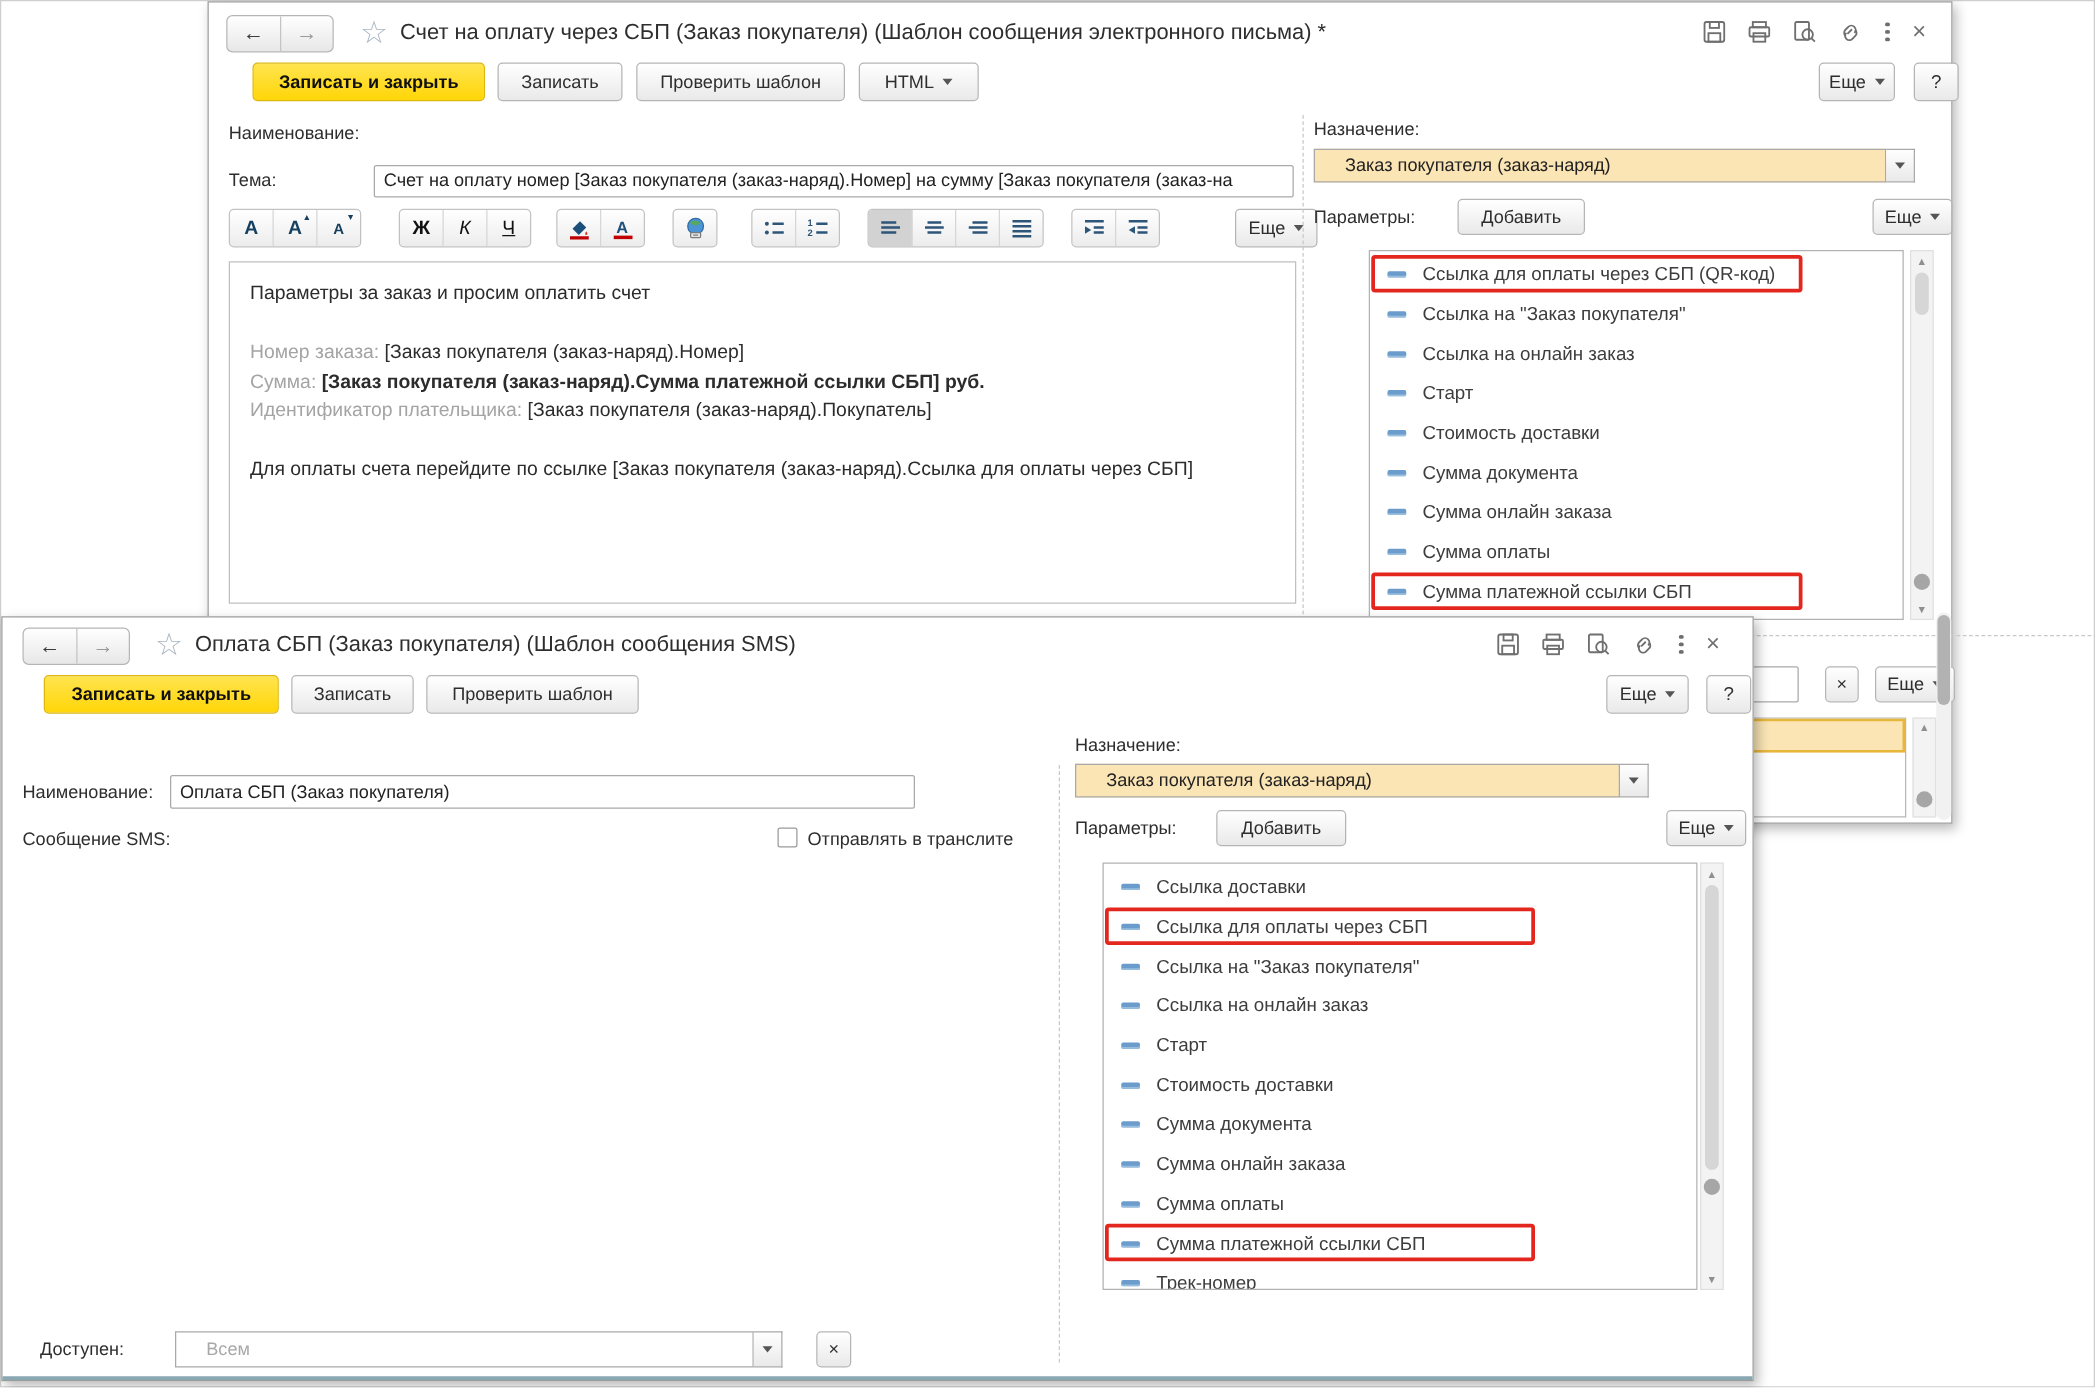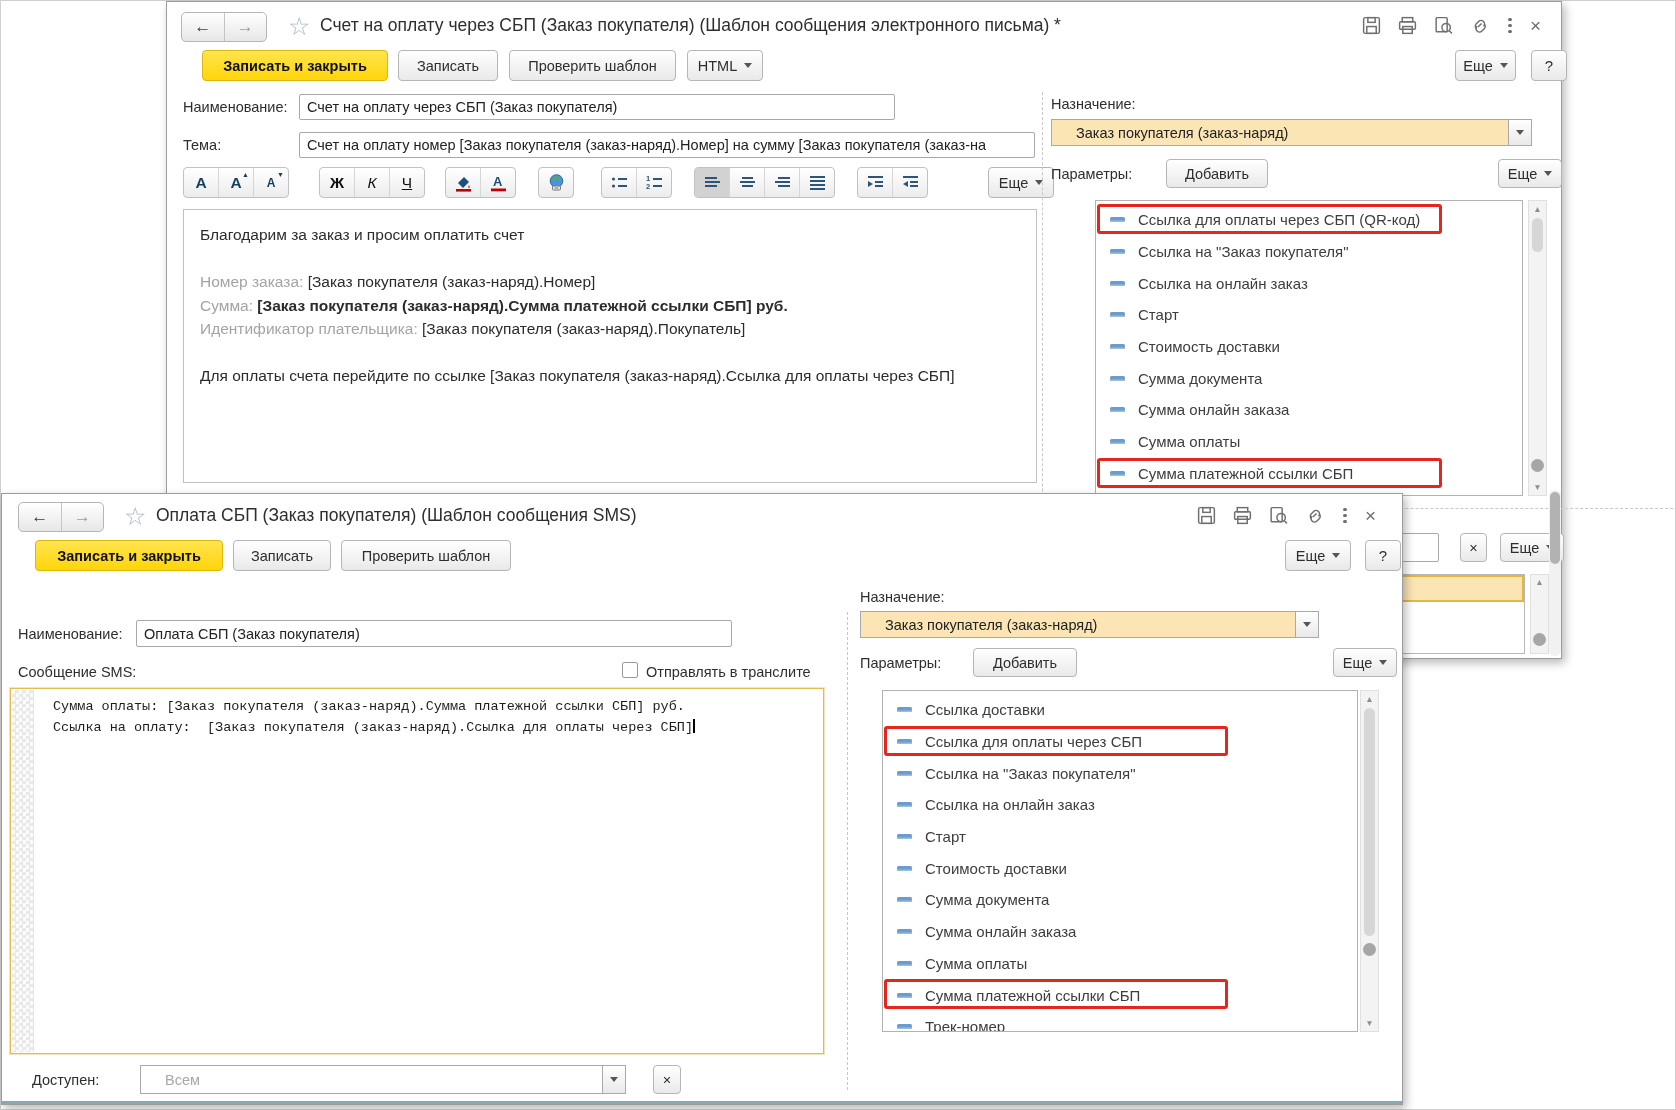--- a/index.html
+++ b/index.html
@@ -120,32 +120,31 @@
           <i></i>
           <i></i>
           <i></i>
         </span>
     <span class="xclose">×</span>
   </div>
 
   <div class="abs btn primary" style="left:14px;top:48px;width:186px;">Записать и закрыть</div>
   <div class="abs btn" style="left:210px;top:48px;width:100px;">Записать</div>
   <div class="abs btn" style="left:321px;top:48px;width:167px;">Проверить шаблон</div>
-  <div class="abs btn" style="left:499px;top:48px;width:76px;">
+  <div class="abs btn" style="left:499px;top:48px;width:96px;">
     <span>HTML</span>
         <span class="caret"></span>
   </div>
   <div class="abs btn" style="left:1267px;top:48px;width:61px;">
     <span>Еще</span>
         <span class="caret"></span>
   </div>
   <div class="abs btn qmark" style="left:1343px;top:48px;width:36px;">?</div>
 
   <div class="abs flabel" style="left:16px;top:97px;">Наименование:</div>
-  <input class="abs tinput" style="left: 132px; top: 92px; width: 596px; height: 26px;" readonly="" value="Счет на оплату через СБП (Заказ покупателя)">
   <div class="abs flabel" style="left:16px;top:135px;">Тема:</div>
   <input class="abs tinput" style="left: 132px; top: 130px; width: 736px; height: 26px;" readonly="" value="Счет на оплату номер [Заказ покупателя (заказ-наряд).Номер] на сумму [Заказ покупателя (заказ-на">
 
   <div class="fgroup" style="left:16px;">
     <div class="fbtn" style="font-weight:bold;">A</div>
     <div class="fbtn" style="font-weight:bold;">A<span class="supmark">▲</span></div>
     <div class="fbtn" style="font-size:12px;font-weight:bold;">A<span class="supmark">▼</span></div>
   </div>
   <div class="fgroup" style="left:152px;">
     <div class="fbtn" style="font-weight:bold;color:#111;">Ж</div>
@@ -243,21 +242,21 @@
             <path d="M7 8 l-5 3 5 3 z" fill="#2d5578" stroke="none"></path>
           </svg>
     </div>
   </div>
   <div class="abs btn" style="left:800px;top:165px;width:66px;height:31px;">
     <span>Еще</span>
         <span class="caret"></span>
   </div>
 
   <div class="abs editor" style="left:16px;top:207px;width:854px;height:274px;">
-    <div>Благодарим за заказ и просим оплатить счет</div>
+    <div>Параметры за заказ и просим оплатить счет</div>
     <div>&nbsp;</div>
     <div>
       <span class="glabel">Номер заказа:</span>
       <span>[Заказ покупателя (заказ-наряд).Номер]</span>
     </div>
     <div>
       <span class="glabel">Сумма:</span>
       <b>[Заказ покупателя (заказ-наряд).Сумма платежной ссылки СБП] руб.</b>
     </div>
     <div>
@@ -398,27 +397,20 @@
   </div>
   <div class="abs btn qmark" style="left:1342px;top:46px;width:36px;">?</div>
 
   <div class="abs flabel" style="left:16px;top:132px;">Наименование:</div>
   <input class="abs tinput" style="left: 134px; top: 126px; width: 596px; height: 27px;" readonly="" value="Оплата СБП (Заказ покупателя)">
 
   <div class="abs flabel" style="left:16px;top:170px;">Сообщение SMS:</div>
   <div class="abs chk" style="left:620px;top:168px;"></div>
   <div class="abs flabel" style="left:644px;top:170px;">Отправлять в транслите</div>
 
-  <div class="abs smsbox" style="left:8px;top:194px;width:814px;height:366px;">
-    <div class="gutter"></div>
-    <div class="abs mono" style="left:42px;top:7px;">Сумма оплаты: [Заказ покупателя (заказ-наряд).Сумма платежной ссылки СБП] руб.</div>
-    <div class="abs" style="left:42px;top:28px;">
-      <span class="mono">Ссылка на оплату:  [Заказ покупателя (заказ-наряд).Ссылка для оплаты через СБП]</span><span class="cursorbar"></span>
-    </div>
-  </div>
 
   <div class="abs flabel" style="left:30px;top:578px;">Доступен:</div>
   <div class="abs combo" style="left:138px;top:571px;width:486px;height:29px;">
     <div class="cfield" style="background:#fff;color:#a8a8a8;">Всем</div>
     <div class="cbtn">
           <span class="caret" style="margin-left:0;"></span>
         </div>
   </div>
   <div class="abs btn" style="left:630px;top:571px;width:28px;height:29px;">×</div>
 

